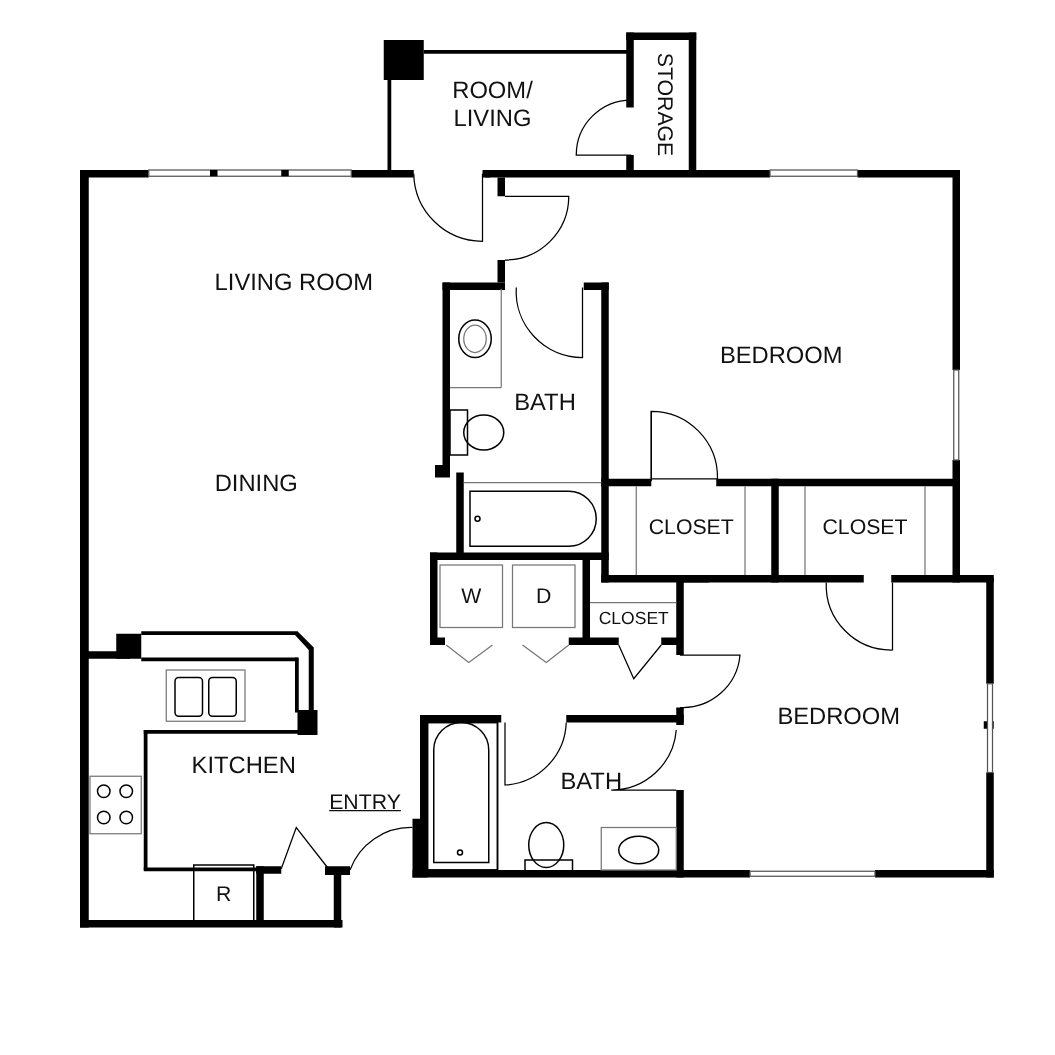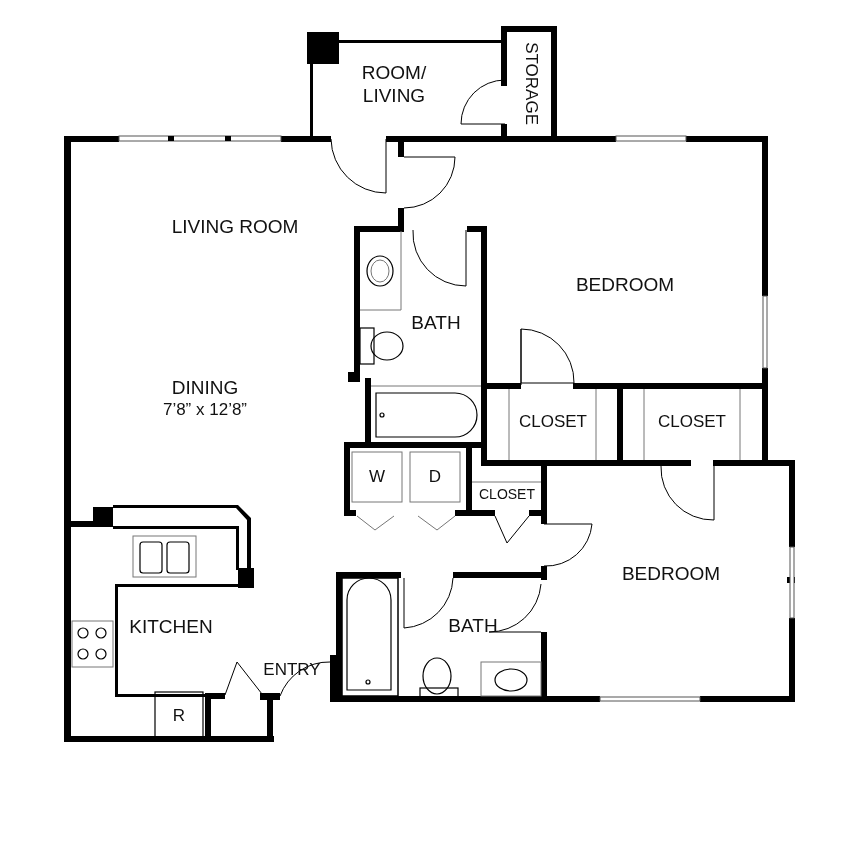--- a/index.html
+++ b/index.html
@@ -195,30 +195,29 @@
   <div>ROOM/</div>
   <div>LIVING</div>
 </div>
 <div class="lbl med" style="left:491px;top:72px;width:80px;transform:rotate(90deg);">STORAGE</div>
 
 <div class="lbl big" style="left:140px;top:216px;width:190px;">
   <div>LIVING ROOM</div>
 </div>
 <div class="lbl big" style="left:120px;top:377px;width:170px;">
   <div>DINING</div>
-  <div class="med">7’8” x 12’8”</div>
 </div>
 <div class="lbl big" style="left:396px;top:312px;width:80px;">BATH</div>
 <div class="lbl big" style="left:540px;top:274px;width:170px;">
   <div>BEDROOM</div>
 </div>
 <div class="lbl med" style="left:508px;top:412px;width:90px;">CLOSET</div>
 <div class="lbl med" style="left:647px;top:412px;width:90px;">CLOSET</div>
 <div class="lbl sm" style="left:472px;top:486px;width:70px;font-size:14px;">CLOSET</div>
 <div class="lbl med" style="left:352px;top:467px;width:50px;">W</div>
 <div class="lbl med" style="left:410px;top:467px;width:50px;">D</div>
 <div class="lbl big" style="left:586px;top:563px;width:170px;">
   <div>BEDROOM</div>
 </div>
-<div class="lbl big" style="left:116px;top:616px;width:110px;">KITCHEN</div>
-<div class="lbl med" style="left:252px;top:660px;width:80px;">ENTRY</div>
+<div class="lbl big" style="left:116px;top:602px;width:110px;padding-left:24px;">KITCHEN</div>
+<div class="lbl med" style="left:252px;top:632px;width:80px;text-decoration:underline;">ENTRY</div>
 <div class="lbl big" style="left:433px;top:615px;width:80px;">BATH</div>
 <div class="lbl med" style="left:155px;top:706px;width:48px;">R</div>
 
 </body></html>

